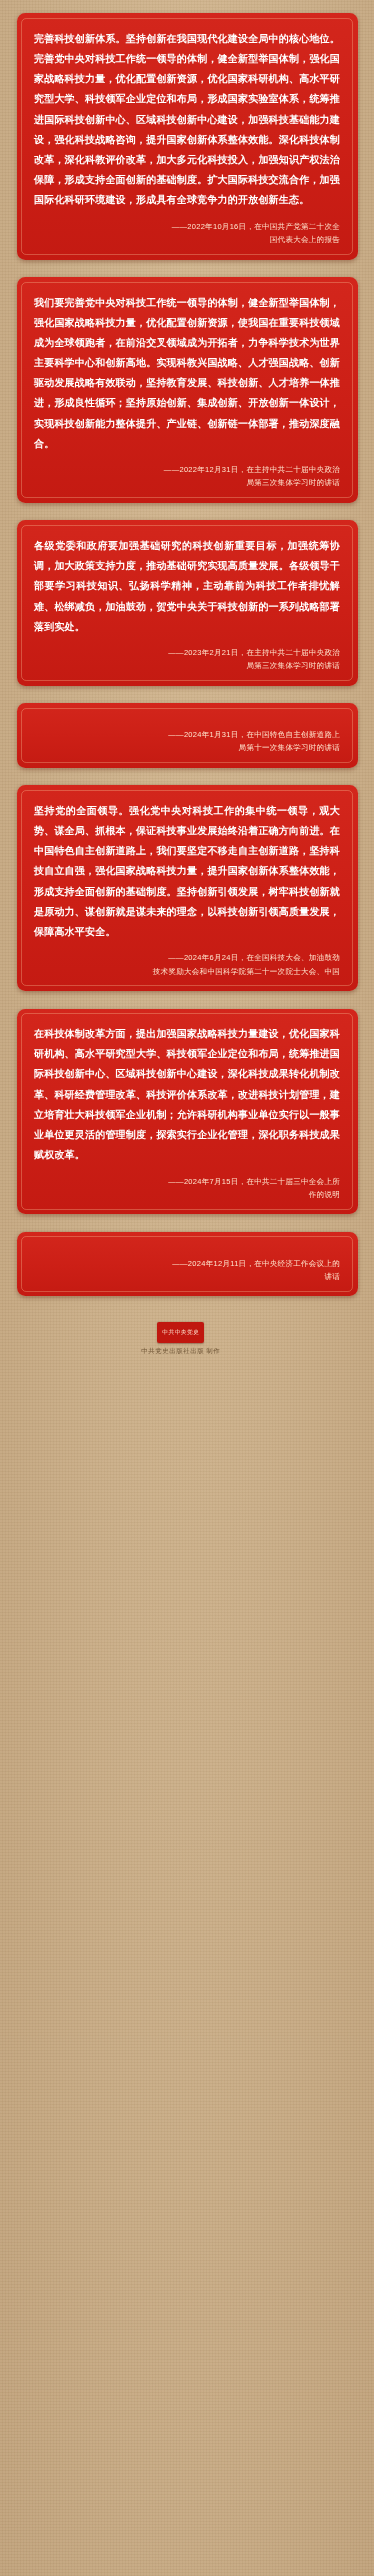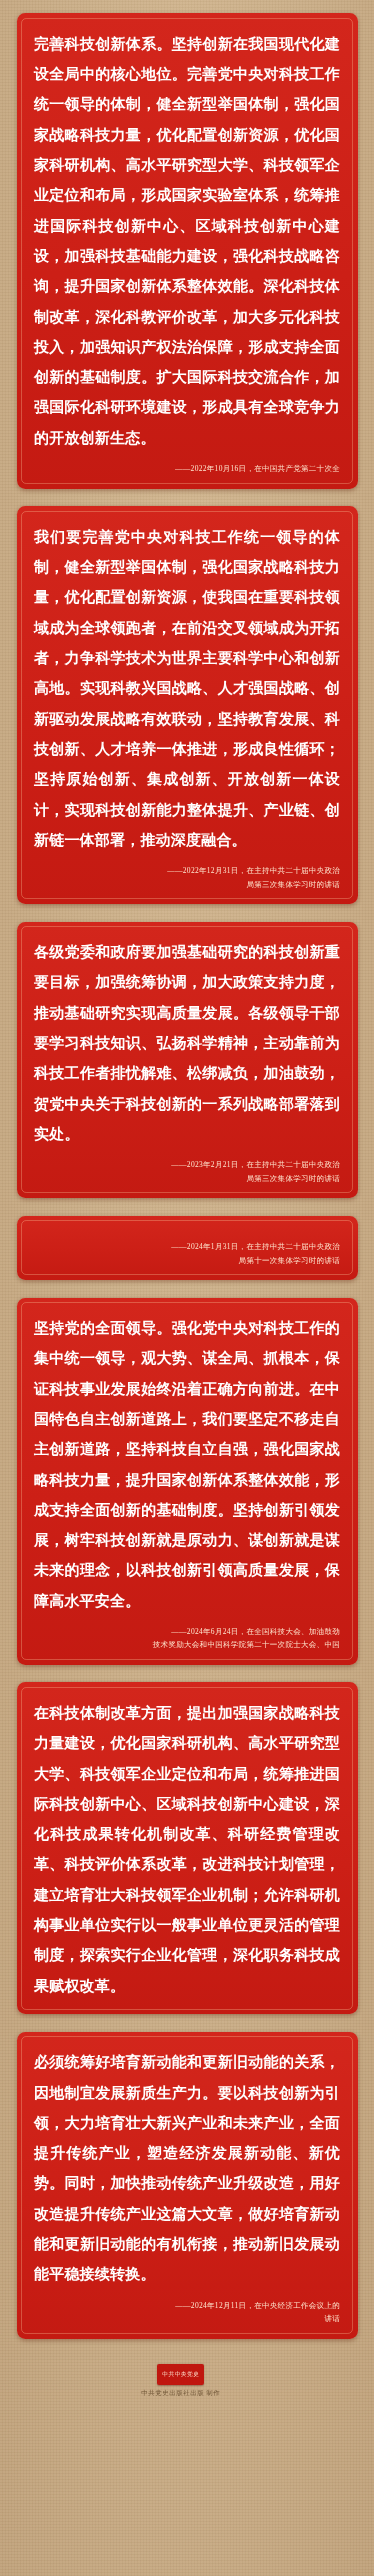--- a/index.html
+++ b/index.html
@@ -39,35 +39,35 @@
   .card::before {
     content: "";
     position: absolute;
     left: 4.6px; right: 4.6px; top: 4.6px; bottom: 4.6px;
     border: 0.5px solid rgba(255, 214, 170, 0.30);
     border-radius: 5.2px;
     pointer-events: none;
   }
   .card-body {
     color: #ffffff;
-    font-size: 15px;
+    font-size: 10px;
     line-height: 2.02;
     text-align: justify;
     text-justify: inter-ideograph;
     letter-spacing: 0.2px;
     font-family: "Liberation Serif", "DejaVu Serif", serif;
     font-weight: 700;
   }
   .card-source {
     margin-top: 9.3px;
     color: #ffe6cf;
     font-size: 7.5px;
     line-height: 1.75;
     text-align: right;
-    font-family: Liberation Serif, serif;
+    font-family: Liberation Sans, sans-serif;
     letter-spacing: 0.3px;
   }
   .card-source .src-line2 {
     display: block;
   }
   .footer {
     width: 374px;
     margin-left: -12.4px;
     margin-top: 3.1px;
     padding: 5.2px 0 9.3px 0;
@@ -102,20 +102,21 @@
 </style>
 </head>
 <body>
 
 <div class="page">
 
   <div class="card">
     <div class="card-body">完善科技创新体系。坚持创新在我国现代化建设全局中的核心地位。完善党中央对科技工作统一领导的体制，健全新型举国体制，强化国家战略科技力量，优化配置创新资源，优化国家科研机构、高水平研究型大学、科技领军企业定位和布局，形成国家实验室体系，统筹推进国际科技创新中心、区域科技创新中心建设，加强科技基础能力建设，强化科技战略咨询，提升国家创新体系整体效能。深化科技体制改革，深化科教评价改革，加大多元化科技投入，加强知识产权法治保障，形成支持全面创新的基础制度。扩大国际科技交流合作，加强国际化科研环境建设，形成具有全球竞争力的开放创新生态。</div>
     <div class="card-source">
       <span>——2022年10月16日，在中国共产党第二十次全</span>
+      <span class="src-line2">国代表大会上的报告</span>
     </div>
   </div>
 
   <div class="card">
     <div class="card-body">我们要完善党中央对科技工作统一领导的体制，健全新型举国体制，强化国家战略科技力量，优化配置创新资源，使我国在重要科技领域成为全球领跑者，在前沿交叉领域成为开拓者，力争科学技术为世界主要科学中心和创新高地。实现科教兴国战略、人才强国战略、创新驱动发展战略有效联动，坚持教育发展、科技创新、人才培养一体推进，形成良性循环；坚持原始创新、集成创新、开放创新一体设计，实现科技创新能力整体提升、产业链、创新链一体部署，推动深度融合。</div>
     <div class="card-source">
       <span>——2022年12月31日，在主持中共二十届中央政治</span>
       <span class="src-line2">局第三次集体学习时的讲话</span>
     </div>
   </div>
@@ -123,40 +124,43 @@
   <div class="card">
     <div class="card-body">各级党委和政府要加强基础研究的科技创新重要目标，加强统筹协调，加大政策支持力度，推动基础研究实现高质量发展。各级领导干部要学习科技知识、弘扬科学精神，主动靠前为科技工作者排忧解难、松绑减负，加油鼓劲，贺党中央关于科技创新的一系列战略部署落到实处。</div>
     <div class="card-source">
       <span>——2023年2月21日，在主持中共二十届中央政治</span>
       <span class="src-line2">局第三次集体学习时的讲话</span>
     </div>
   </div>
 
   <div class="card">
     <div class="card-source">
-      <span>——2024年1月31日，在主持中共二十届中央政治</span>
+      <span>——2024年1月31日，在中国特色自主创新道路上</span>
       <span class="src-line2">局第十一次集体学习时的讲话</span>
     </div>
   </div>
 
   <div class="card">
     <div class="card-body">坚持党的全面领导。强化党中央对科技工作的集中统一领导，观大势、谋全局、抓根本，保证科技事业发展始终沿着正确方向前进。在中国特色自主创新道路上，我们要坚定不移走自主创新道路，坚持科技自立自强，强化国家战略科技力量，提升国家创新体系整体效能，形成支持全面创新的基础制度。坚持创新引领发展，树牢科技创新就是原动力、谋创新就是谋未来的理念，以科技创新引领高质量发展，保障高水平安全。</div>
     <div class="card-source">
       <span>——2024年6月24日，在全国科技大会、加油鼓劲</span>
       <span class="src-line2">技术奖励大会和中国科学院第二十一次院士大会、中国</span>
     </div>
   </div>
 
   <div class="card">
     <div class="card-body">在科技体制改革方面，提出加强国家战略科技力量建设，优化国家科研机构、高水平研究型大学、科技领军企业定位和布局，统筹推进国际科技创新中心、区域科技创新中心建设，深化科技成果转化机制改革、科研经费管理改革、科技评价体系改革，改进科技计划管理，建立培育壮大科技领军企业机制；允许科研机构事业单位实行以一般事业单位更灵活的管理制度，探索实行企业化管理，深化职务科技成果赋权改革。</div>
+    <div class="card-source">
+      <span>——2024年7月15日，在中共二十届三中全会上所</span>
+      <span class="src-line2">作的说明</span>
+    </div>
   </div>
 
 
   <div class="card">
-    <div class="card-body">必须统筹好培育新动能和更新旧动能的关系，因地制宜发展新质生产力。要以科技创新为引领，大力培育壮大新兴产业和未来产业，全面提升传统产业，塑造经济发展新动能、新优势。同时，加快推动传统产业升级改造，用好改造提升传统产业这篇大文章，做好培育新动能和更新旧动能的有机衔接，推动新旧发展动能平稳接续转换。</div>
     <div class="card-source">
       <span>——2024年12月11日，在中央经济工作会议上的</span>
       <span class="src-line2">讲话</span>
     </div>
   </div>
 
   <div class="footer">
     <div class="seal">
       <span>中共中央党史</span>
     </div>

